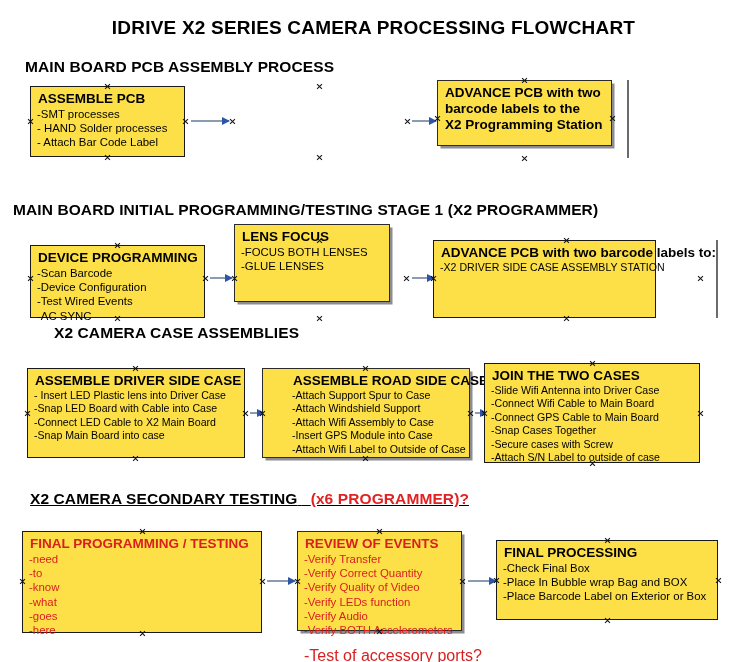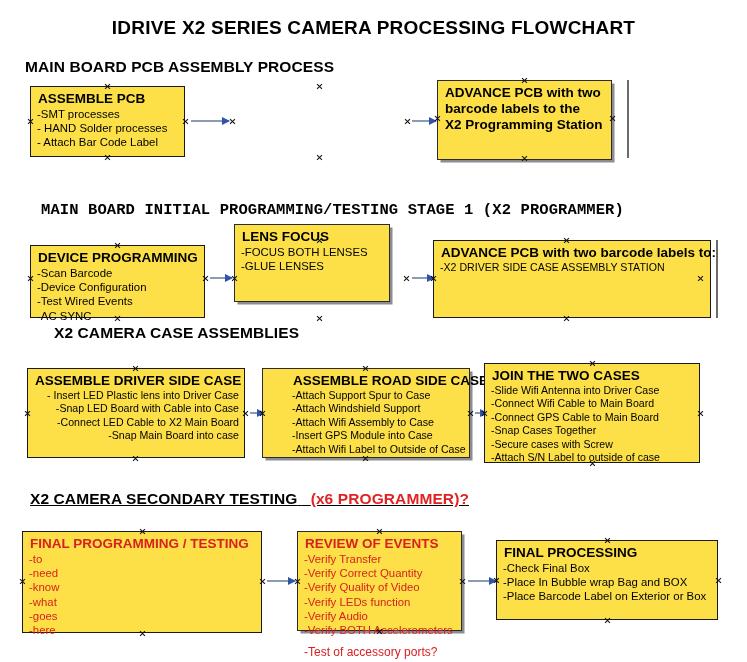--- a/index.html
+++ b/index.html
@@ -36,21 +36,21 @@
   .box .bt{
     font-size:13.5px;font-weight:bold;line-height:15px;margin:0 0 1px 1px;
     white-space:nowrap;
   }
   .box .bl{
     font-size:11.4px;line-height:14.2px;white-space:nowrap;margin:0;
   }
   .box.small .bl{font-size:10.6px;line-height:13.4px;}
   .box.red .bt,.box.red .bl{color:#d82020;}
   .box .overflow-line{
-    position:absolute;left:6px;font-size:12px;line-height:14.2px;
+    position:absolute;left:6px;font-size:16px;line-height:14.2px;
     white-space:nowrap;color:#d82020;
   }
 
   
   .hx{position:absolute;width:7px;height:7px;pointer-events:none;}
   .hx:before,.hx:after{
     content:"";position:absolute;left:0;top:3px;width:7px;height:1px;
     background:#111;
   }
   .hx:before{transform:rotate(45deg);}
@@ -91,32 +91,32 @@
 
   <div class="hx" style="left:316px;top:83px;"></div>
   <div class="hx" style="left:316px;top:154px;"></div>
   <div class="hx" style="left:229px;top:118px;"></div>
   <div class="hx" style="left:404px;top:118px;"></div>
 
   <div class="link" style="left:412px;top:120px;width:24px;">
     <span class="head"></span>
   </div>
 
-  <div class="box shadowed" style="left:437px;top:80px;width:175px;height:80px;">
+  <div class="box shadowed" style="left:437px;top:80px;width:175px;height:66px;">
     <p class="bt">ADVANCE PCB with two</p>
     <p class="bt">barcode labels to the</p>
     <p class="bt"> X2 Programming Station</p>
   </div>
   <div class="hx" style="left:521px;top:77px;"></div>
   <div class="hx" style="left:521px;top:155px;"></div>
   <div class="hx" style="left:434px;top:115px;"></div>
   <div class="hx" style="left:609px;top:115px;"></div>
   <div class="vline" style="left:627px;top:80px;height:78px;"></div>
 
-  <div class="section-head" style="left:41px;top:201px;font-family:Liberation Mono, monospace;">MAIN BOARD INITIAL PROGRAMMING/TESTING STAGE 1 (X2 PROGRAMMER)</div>
+  <div class="section-head" style="left:13px;top:201px;">MAIN BOARD INITIAL PROGRAMMING/TESTING STAGE 1 (X2 PROGRAMMER)</div>
 
   <div class="box" style="left:30px;top:245px;width:175px;height:73px;">
     <p class="bt">DEVICE PROGRAMMING</p>
     <p class="bl">-Scan Barcode</p>
     <p class="bl">-Device Configuration</p>
     <p class="bl">-Test Wired Events</p>
     <p class="bl">-AC SYNC</p>
   </div>
   <div class="hx" style="left:114px;top:242px;"></div>
   <div class="hx" style="left:114px;top:315px;"></div>
@@ -134,33 +134,33 @@
   </div>
   <div class="hx" style="left:316px;top:237px;"></div>
   <div class="hx" style="left:316px;top:315px;"></div>
   <div class="hx" style="left:231px;top:275px;"></div>
   <div class="hx" style="left:403px;top:275px;"></div>
 
   <div class="link" style="left:412px;top:277px;width:22px;">
     <span class="head"></span>
   </div>
 
-  <div class="box small" style="left:433px;top:240px;width:278px;height:78px;">
+  <div class="box small" style="left:433px;top:240px;width:223px;height:78px;">
     <p class="bt">ADVANCE PCB with two barcode labels to:</p>
     <p class="bl">-X2 DRIVER  SIDE  CASE  ASSEMBLY STATION</p>
   </div>
   <div class="hx" style="left:563px;top:237px;"></div>
   <div class="hx" style="left:563px;top:315px;"></div>
   <div class="hx" style="left:430px;top:275px;"></div>
   <div class="hx" style="left:697px;top:275px;"></div>
   <div class="vline" style="left:716px;top:240px;height:78px;"></div>
 
   <div class="section-head" style="left:30px;top:324px;margin-left:24px;">X2 CAMERA CASE ASSEMBLIES</div>
 
-  <div class="box small" style="left:27px;top:368px;width:218px;height:90px;text-align:right;">
+  <div class="box small" style="left:27px;top:368px;width:218px;height:90px;">
     <p class="bt">ASSEMBLE DRIVER SIDE CASE</p>
     <p class="bl">- Insert LED Plastic lens into Driver Case</p>
     <p class="bl">-Snap LED Board with Cable into Case</p>
     <p class="bl">-Connect LED Cable to X2 Main Board</p>
     <p class="bl">-Snap Main Board into case</p>
   </div>
   <div class="hx" style="left:132px;top:365px;"></div>
   <div class="hx" style="left:132px;top:455px;"></div>
   <div class="hx" style="left:24px;top:410px;"></div>
   <div class="hx" style="left:242px;top:410px;"></div>
@@ -200,22 +200,22 @@
   <div class="hx" style="left:481px;top:410px;"></div>
   <div class="hx" style="left:697px;top:410px;"></div>
 
   <div class="section-head" style="left:30px;top:490px;text-decoration:underline;">
     <span>X2 CAMERA SECONDARY TESTING</span>
     <span>&nbsp;&nbsp;</span><span class="accent">(x6 PROGRAMMER)?</span>
   </div>
 
   <div class="box red" style="left:22px;top:531px;width:240px;height:102px;">
     <p class="bt">FINAL PROGRAMMING / TESTING</p>
+    <p class="bl">-need</p>
     <p class="bl">-to</p>
-    <p class="bl">-need</p>
     <p class="bl">-know</p>
     <p class="bl">-what</p>
     <p class="bl">-goes</p>
     <p class="bl">-here</p>
   </div>
   <div class="hx" style="left:139px;top:528px;"></div>
   <div class="hx" style="left:139px;top:630px;"></div>
   <div class="hx" style="left:19px;top:578px;"></div>
   <div class="hx" style="left:259px;top:578px;"></div>
 

